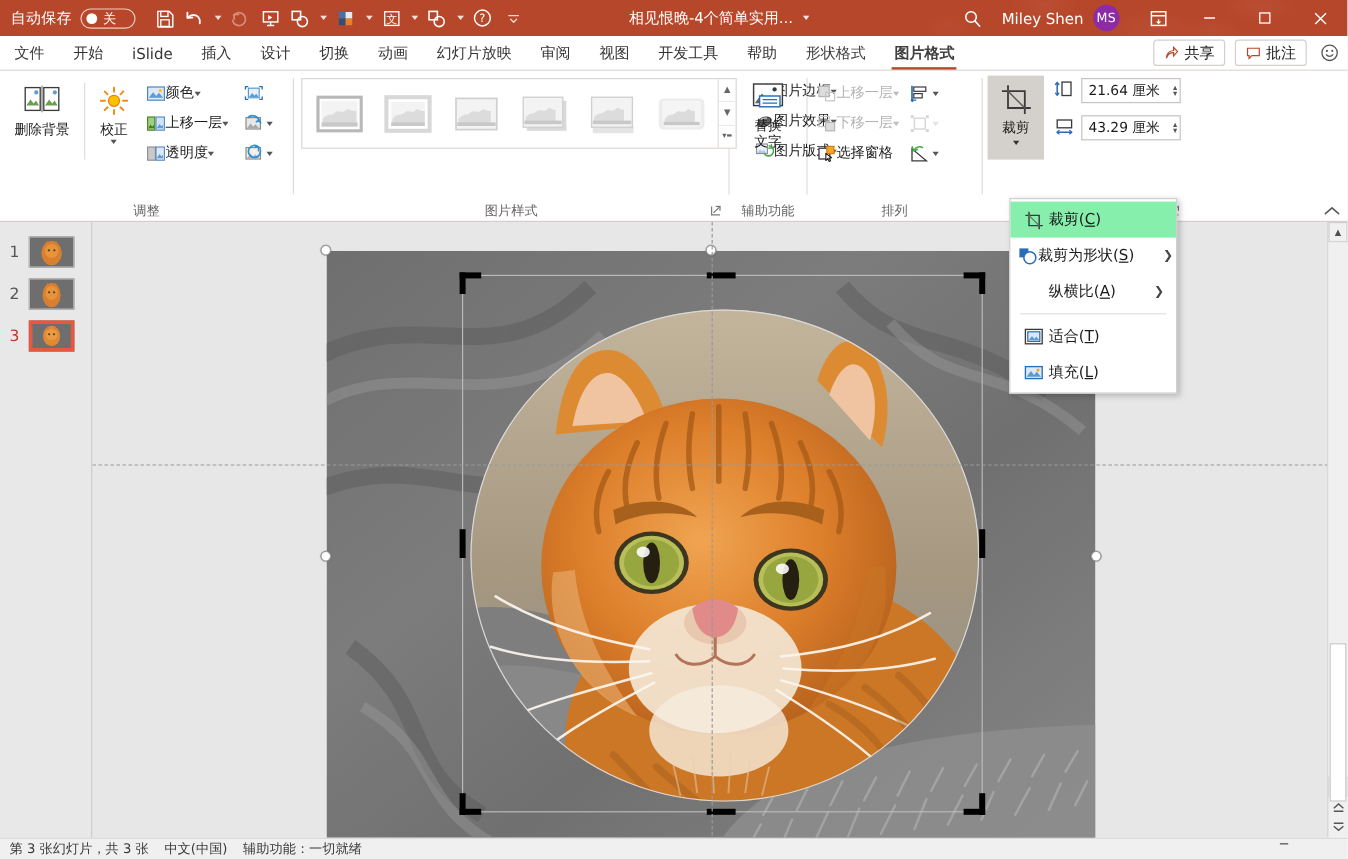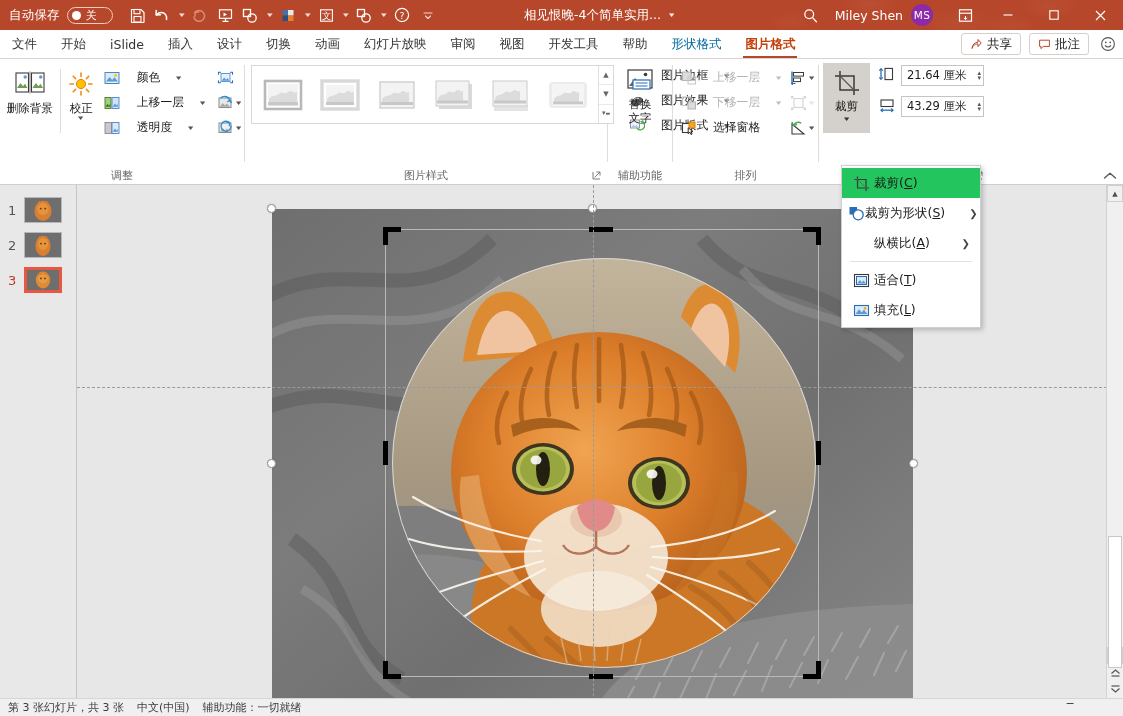--- a/index.html
+++ b/index.html
@@ -61,22 +61,22 @@
 
   
   .tabsrow {
     height:29px; background:#fff; display:flex; align-items:stretch; flex:0 0 29px;
     border-bottom:1px solid #d9d2cf; position:relative;
   }
   .tab {
     padding:0 12px; display:flex; align-items:center; font-size:12.5px; color:#343434;
     position:relative; white-space:nowrap; cursor:default;
   }
-  .tab.accent { color:#0369a1; }
-  .tab.active { color:#c2410c; font-weight:bold; }
+  .tab.accent { color:#404040; }
+  .tab.active { color:#404040; font-weight:bold; }
   .tab.active::after{
     content:""; position:absolute; left:10px; right:10px; bottom:0px; height:2.5px; background:#b7472a;
   }
   .tabs-spacer { flex:1; }
   .tabbtn {
     display:flex; align-items:center; gap:4px; font-size:12.5px; color:#1b1b1b;
     border:1px solid #d6d0cd; border-radius:3px; padding:2px 8px; margin:3px 4px; background:#fff;
     white-space:nowrap;
   }
   .tabbtn .gl { color:#b7472a; font-size:11px; }
@@ -98,21 +98,21 @@
 
   .bigbtn {
     display:flex; flex-direction:column; align-items:center; justify-content:flex-start;
     width:58px; padding-top:2px; font-size:11.5px; color:#1b1b1b; text-align:center; line-height:1.25;
   }
   .bigbtn .ic { height:34px; display:flex; align-items:center; justify-content:center; }
   .bigbtn .cc { font-size:7px; color:#555; margin-top:-1px; transform:scaleX(1.5);}
 
   .smallcol { display:flex; flex-direction:column; gap:1px; padding-top:1px; }
   .smallbtn {
-    display:flex; align-items:center; gap:16px; height:24px; padding:0 4px; font-size:11.8px;
+    display:flex; align-items:center; gap:0; height:24px; padding:0 4px; font-size:11.8px;
     white-space:nowrap; color:#1b1b1b;
   }
   .smallbtn.dis { color:#b3b3b3; }
   .smallbtn .ic { width:17px; height:17px; display:flex; align-items:center; justify-content:center; }
   .smallbtn .cc { font-size:7px; color:#555; transform:scaleX(1.5); margin-left:1px;}
   .smallbtn.dis .cc { color:#bdbdbd; }
 
   .iconcol { display:flex; flex-direction:column; gap:1px; padding-top:1px; }
   .iconbtn { display:flex; align-items:center; gap:3px; height:24px; padding:0 3px; }
   .iconbtn.dis { opacity:.42; }
@@ -194,21 +194,21 @@
 
   
   .menu {
     position:absolute; background:#fff; border:1px solid #cfcfcf; box-shadow:2px 2px 5px rgba(0,0,0,.22);
     padding:2px 0; z-index:50;
   }
   .menu-item {
     display:flex; align-items:center; height:30px; padding:0 10px 0 6px; font-size:12.5px;
     white-space:nowrap; color:#1b1b1b; position:relative;
   }
-  .menu-item.hl { background:#22c55e; }
+  .menu-item.hl { background:#86efac; }
   .menu-item .mic { width:26px; display:flex; align-items:center; justify-content:center; }
   .menu-item .mlbl { flex:1; }
   .menu-item .arrow { font-size:10px; color:#444; margin-left:24px; }
   .menu-sep { height:1px; background:#e2e2e2; margin:3px 8px; }
   .u { text-decoration:underline; }
 
   
   .statusbar {
     height:18px; flex:0 0 18px; background:#f0f0f0; border-top:1px solid #d6d6d6;
     display:flex; align-items:center; font-size:11px; color:#3a3a3a; padding:0 8px; overflow:hidden;

